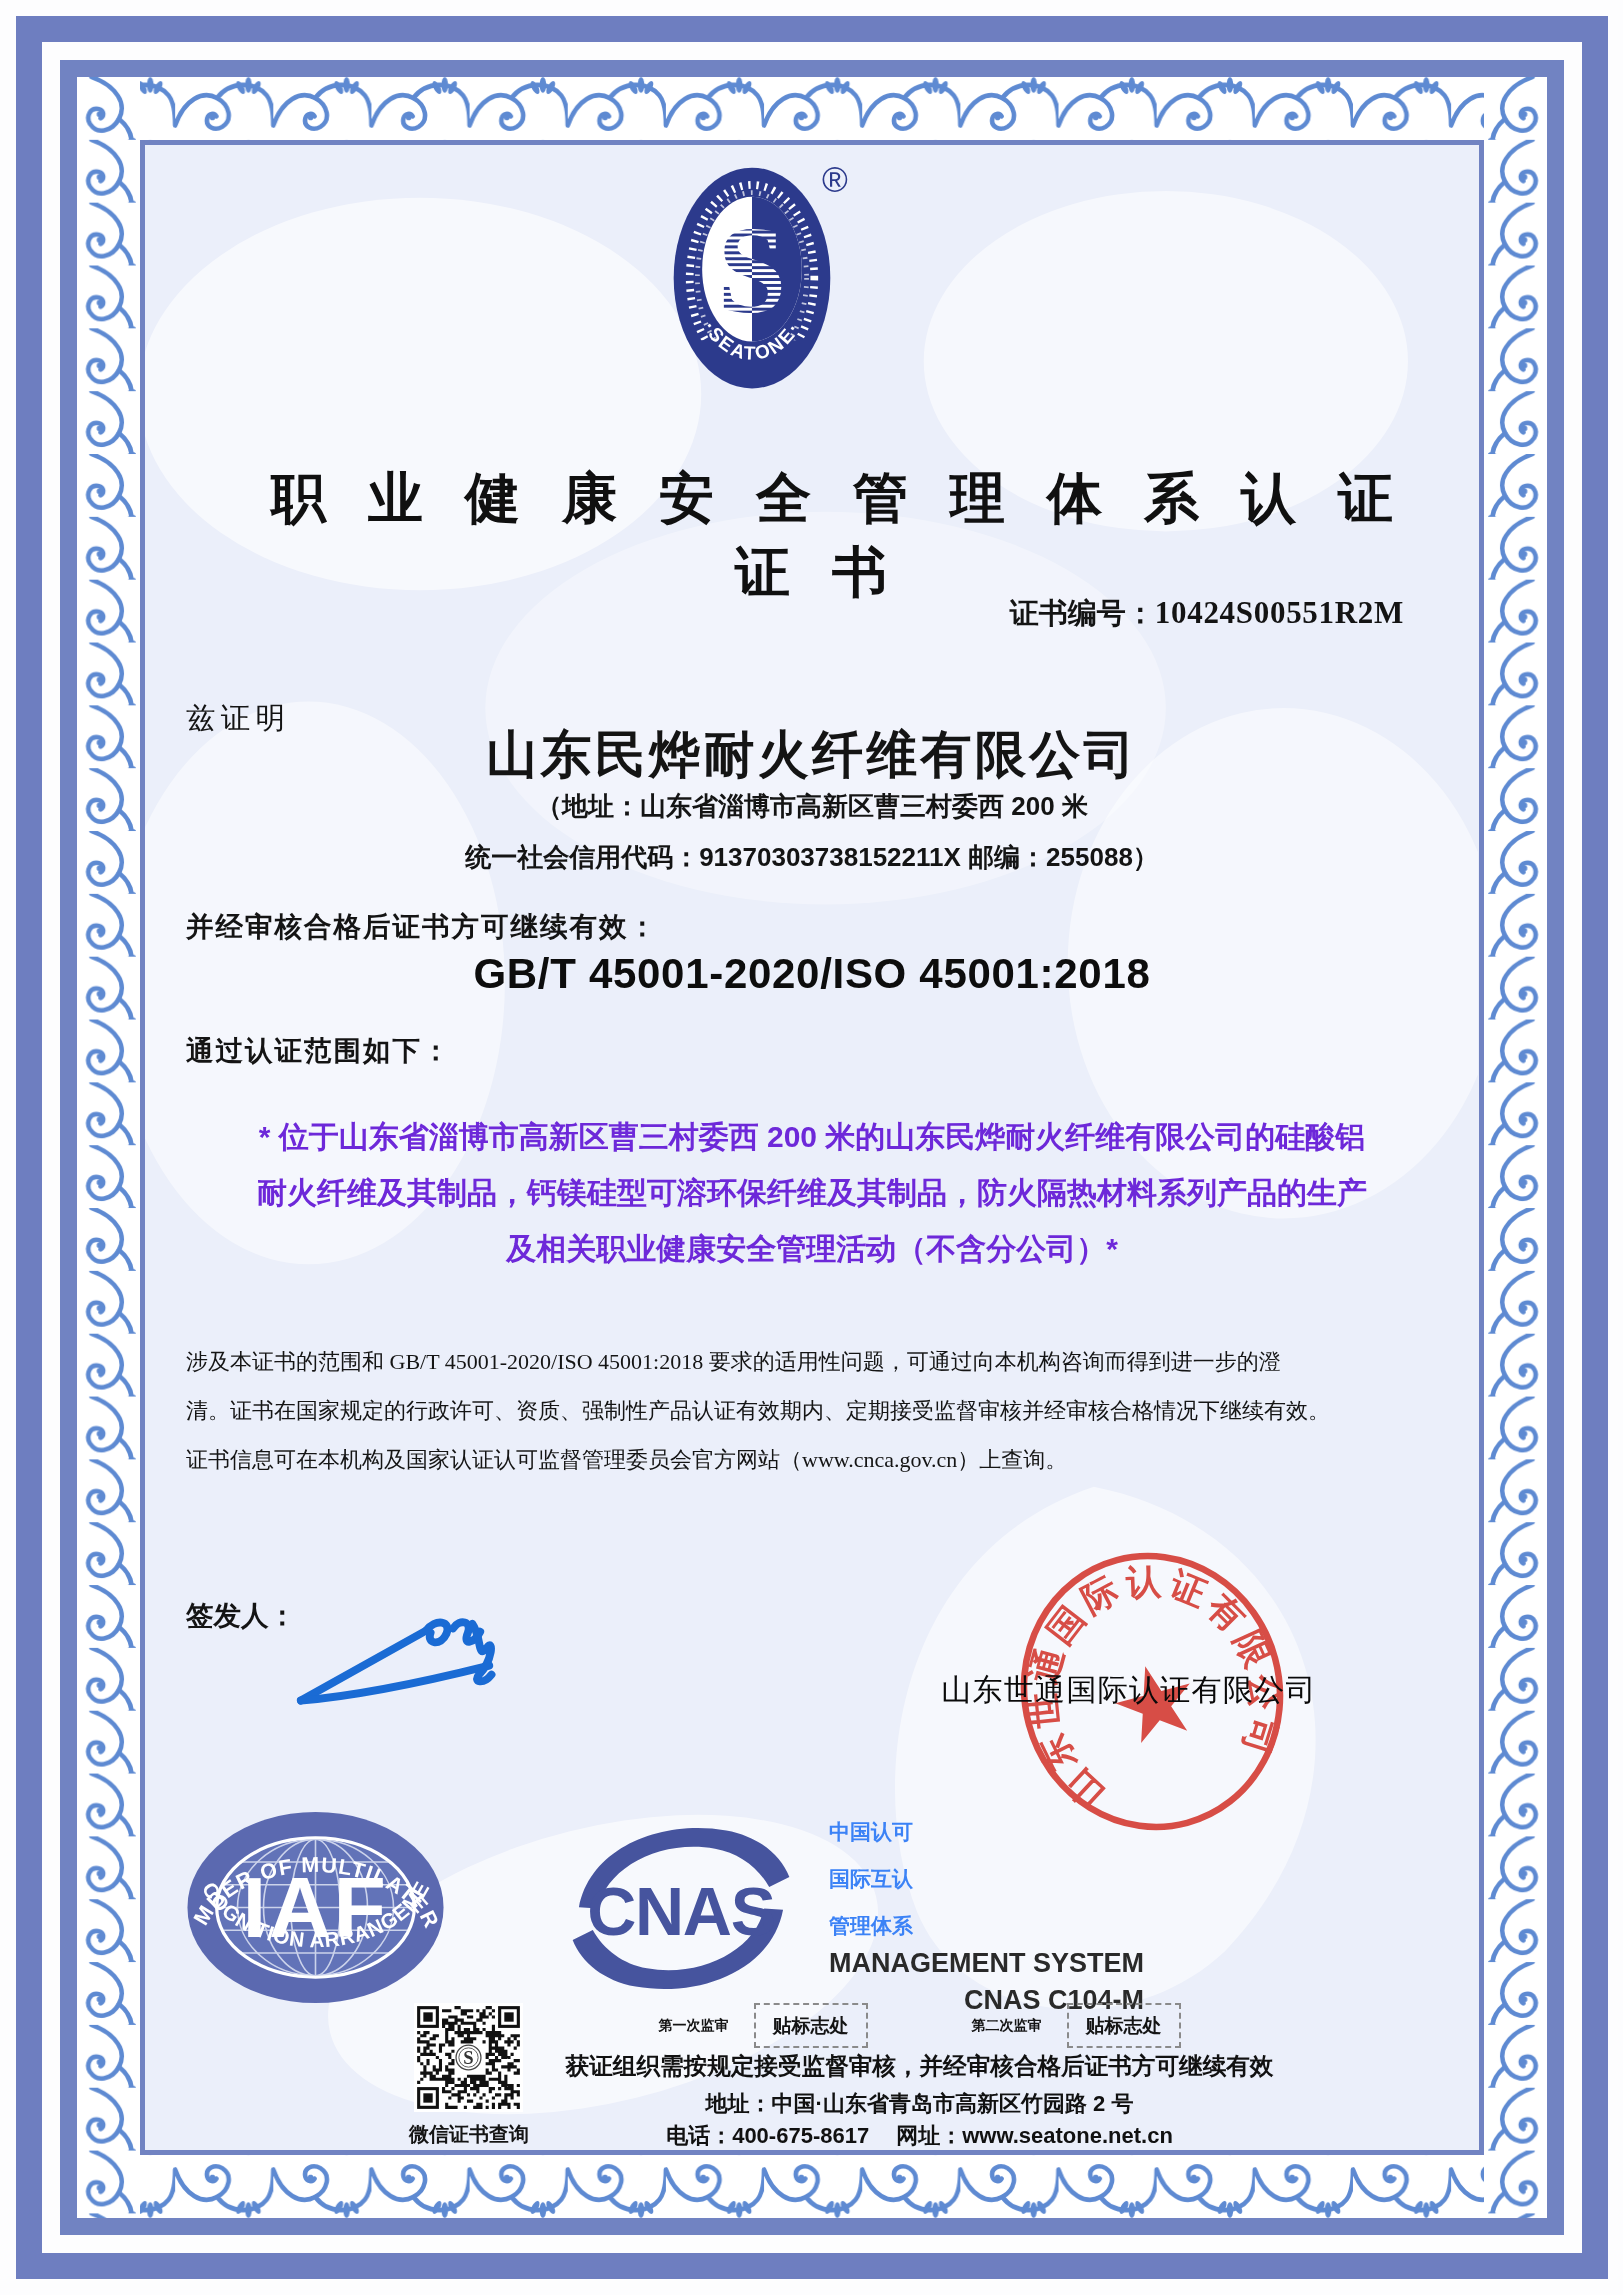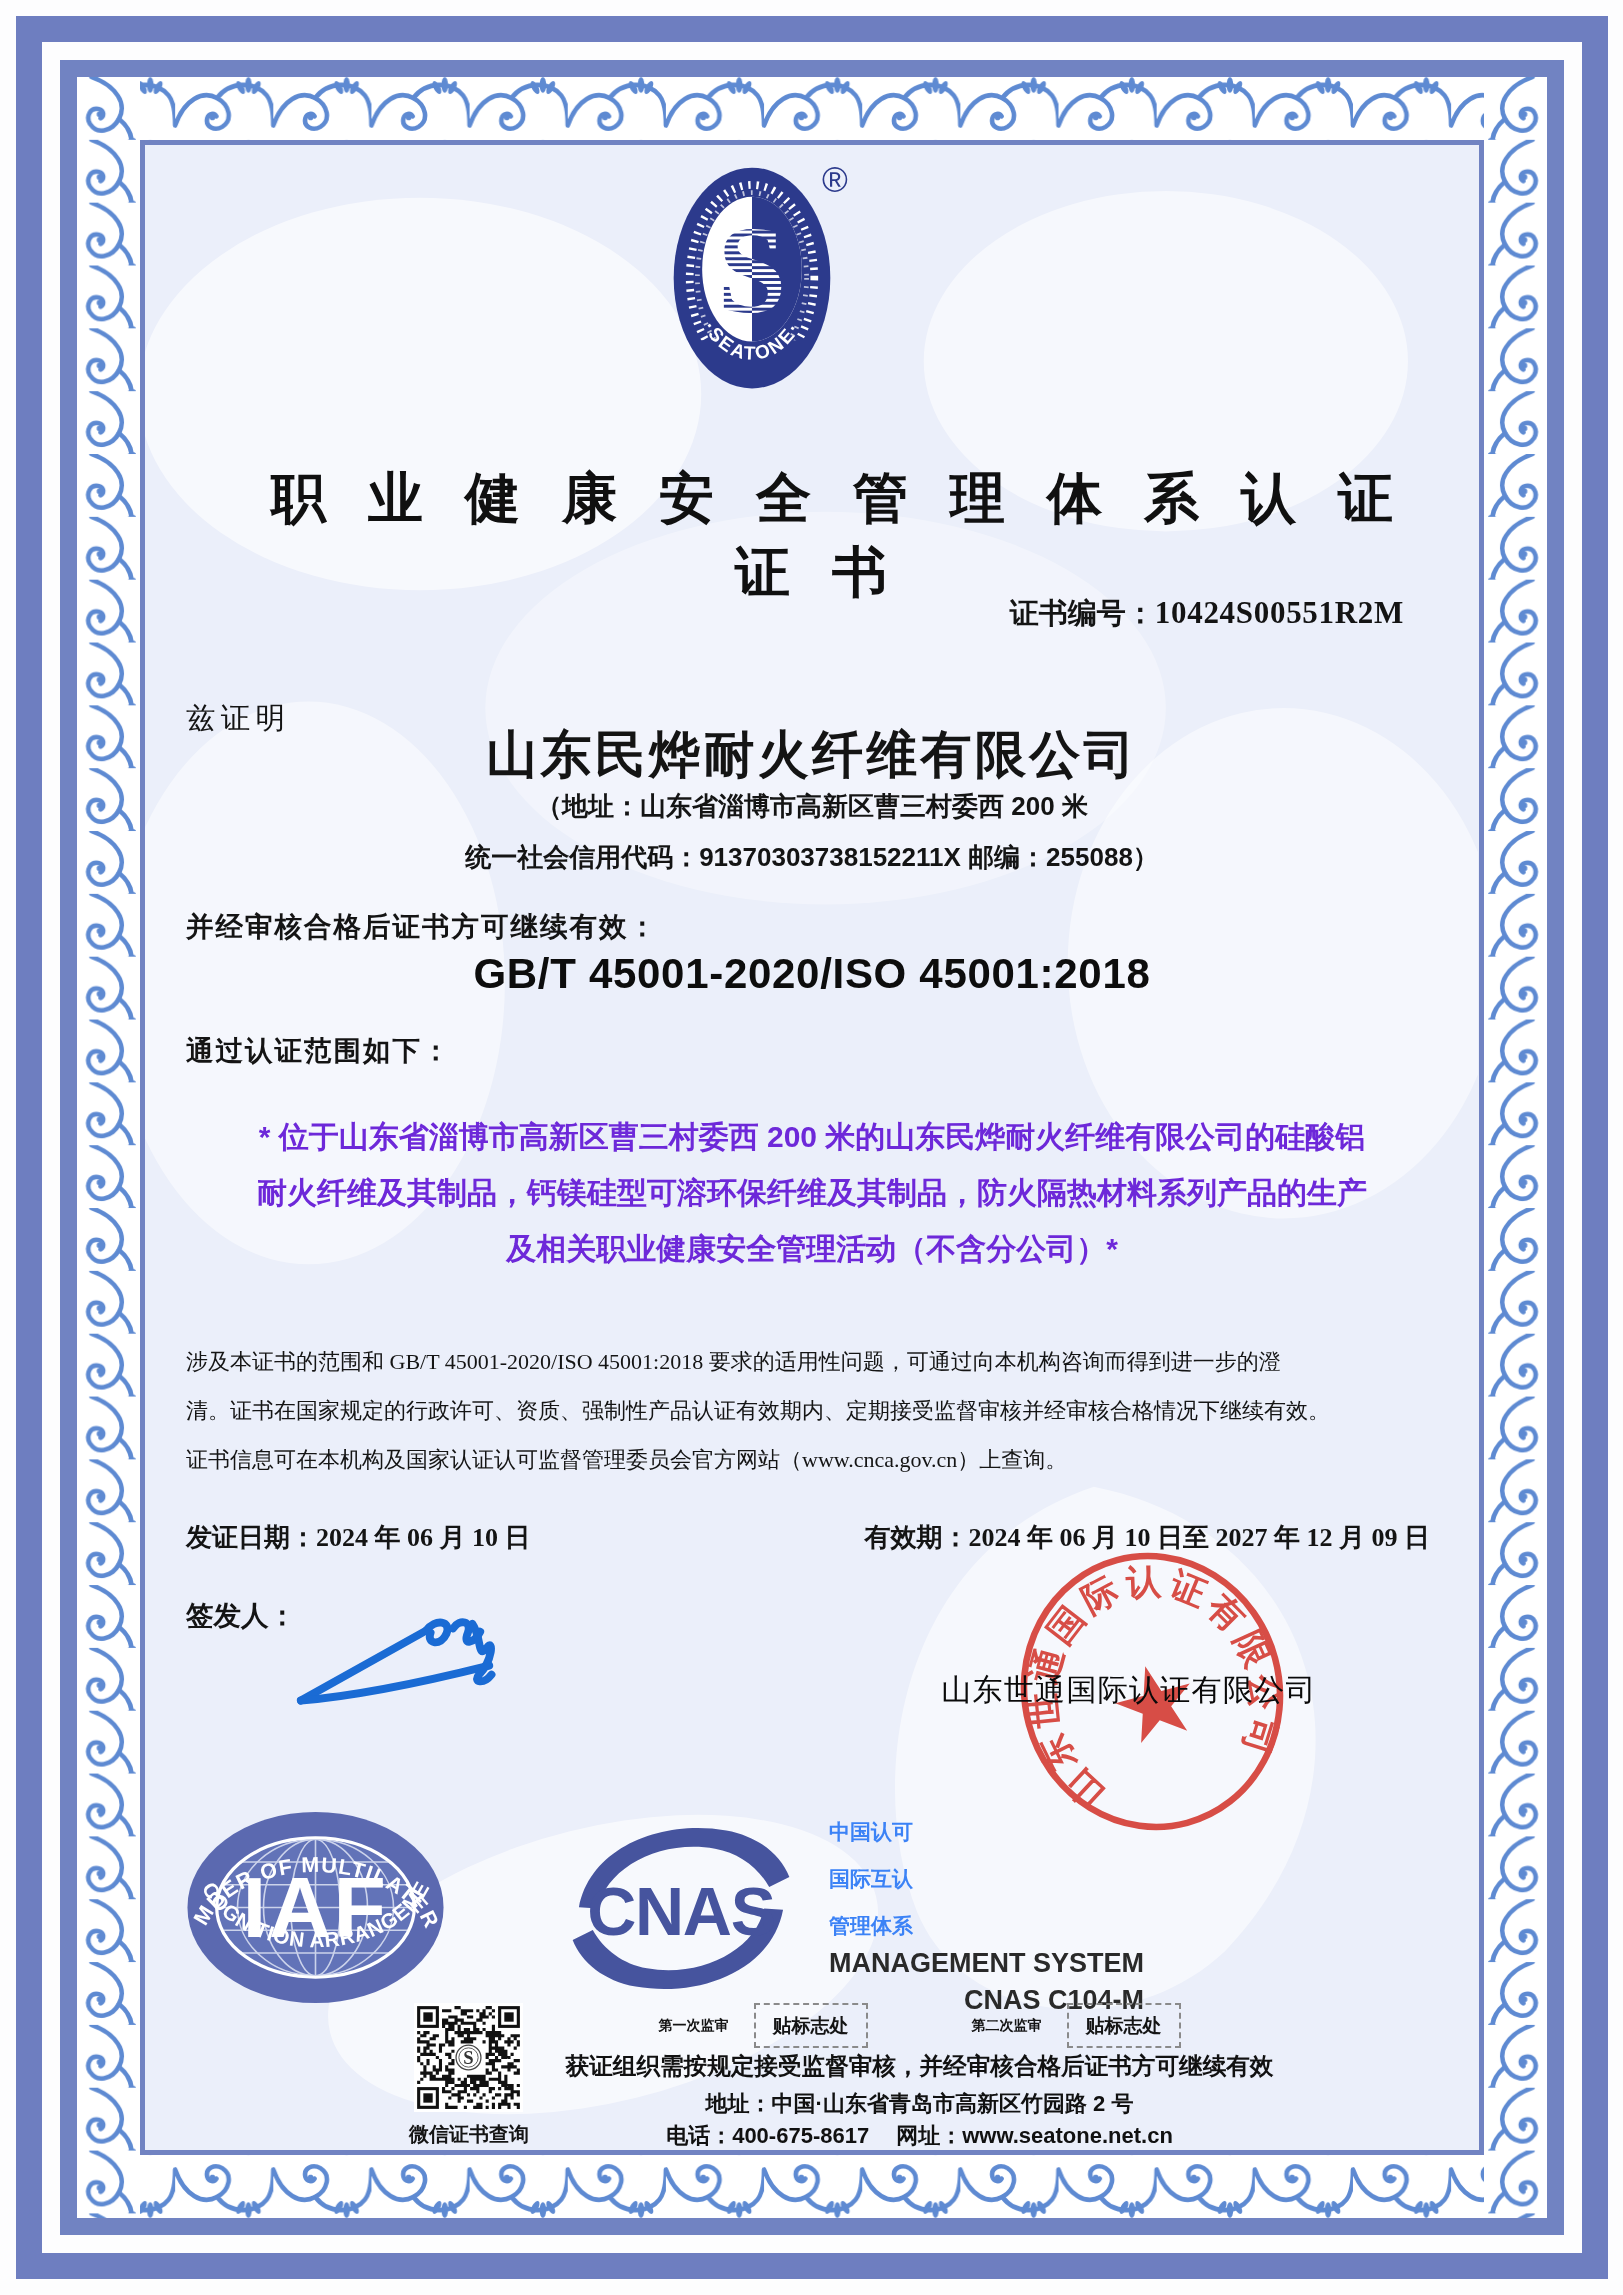--- a/index.html
+++ b/index.html
@@ -205,24 +205,20 @@
     <div>耐火纤维及其制品，钙镁硅型可溶环保纤维及其制品，防火隔热材料系列产品的生产</div>
     <div>及相关职业健康安全管理活动（不含分公司）*</div>
   </div>
 
   <div class="abs notes">
     <div>涉及本证书的范围和 GB/T 45001-2020/ISO 45001:2018 要求的适用性问题，可通过向本机构咨询而得到进一步的澄</div>
     <div>清。证书在国家规定的行政许可、资质、强制性产品认证有效期内、定期接受监督审核并经审核合格情况下继续有效。</div>
     <div>证书信息可在本机构及国家认证认可监督管理委员会官方网站（www.cnca.gov.cn）上查询。</div>
   </div>
 
-  <div class="abs daterow">
-    <span>发证日期：2024 年 06 月 10 日</span>
-    <span>有效期：2024 年 06 月 10 日至 2027 年 12 月 09 日</span>
-  </div>
 
   <div class="abs signer">签发人：</div>
 
   <svg class="abs" style="left:293px;top:1611px;" width="203" height="108" viewBox="0 0 360 190">
     <g fill="none" stroke="#1a6bd4" stroke-width="14" stroke-linecap="round" stroke-linejoin="round">
       <path d="M14,158 L236,34"></path>
       <path d="M14,158 C110,150 220,128 348,96"></path>
       <path d="M236,34 C252,12 282,16 272,40 C262,62 236,58 244,38"></path>
       <path d="M284,30 C296,12 318,18 310,38 C300,62 322,56 332,36"></path>
       <path d="M318,22 C336,48 326,86 344,64 C356,48 354,86 330,112 C318,126 338,130 352,112"></path>

